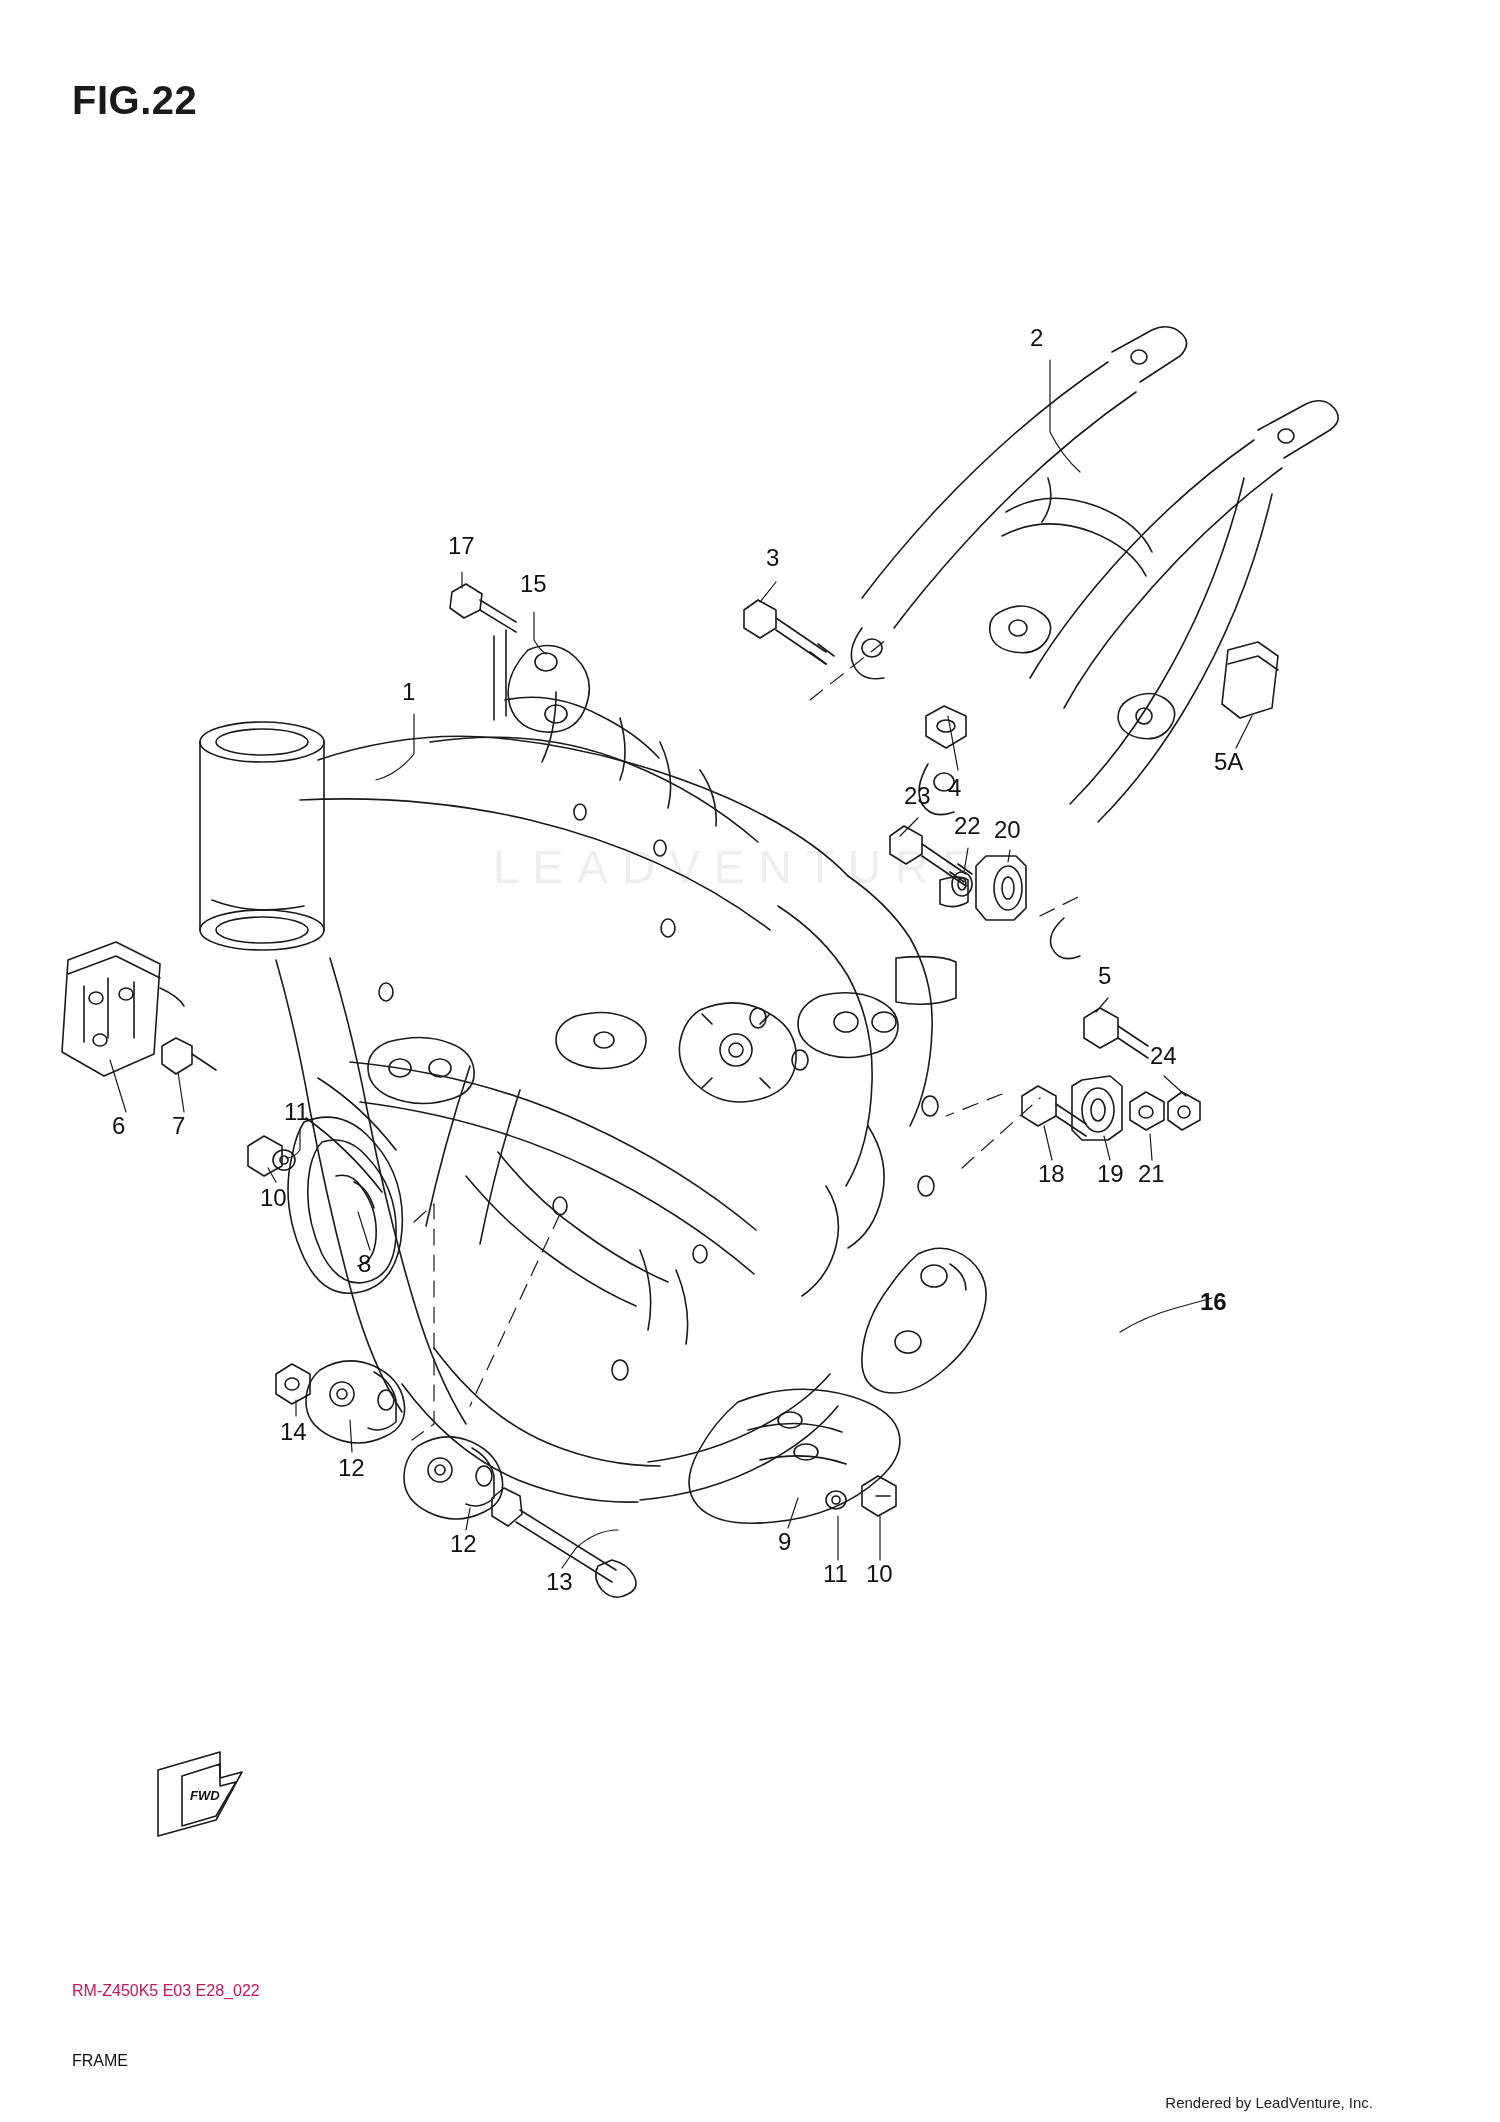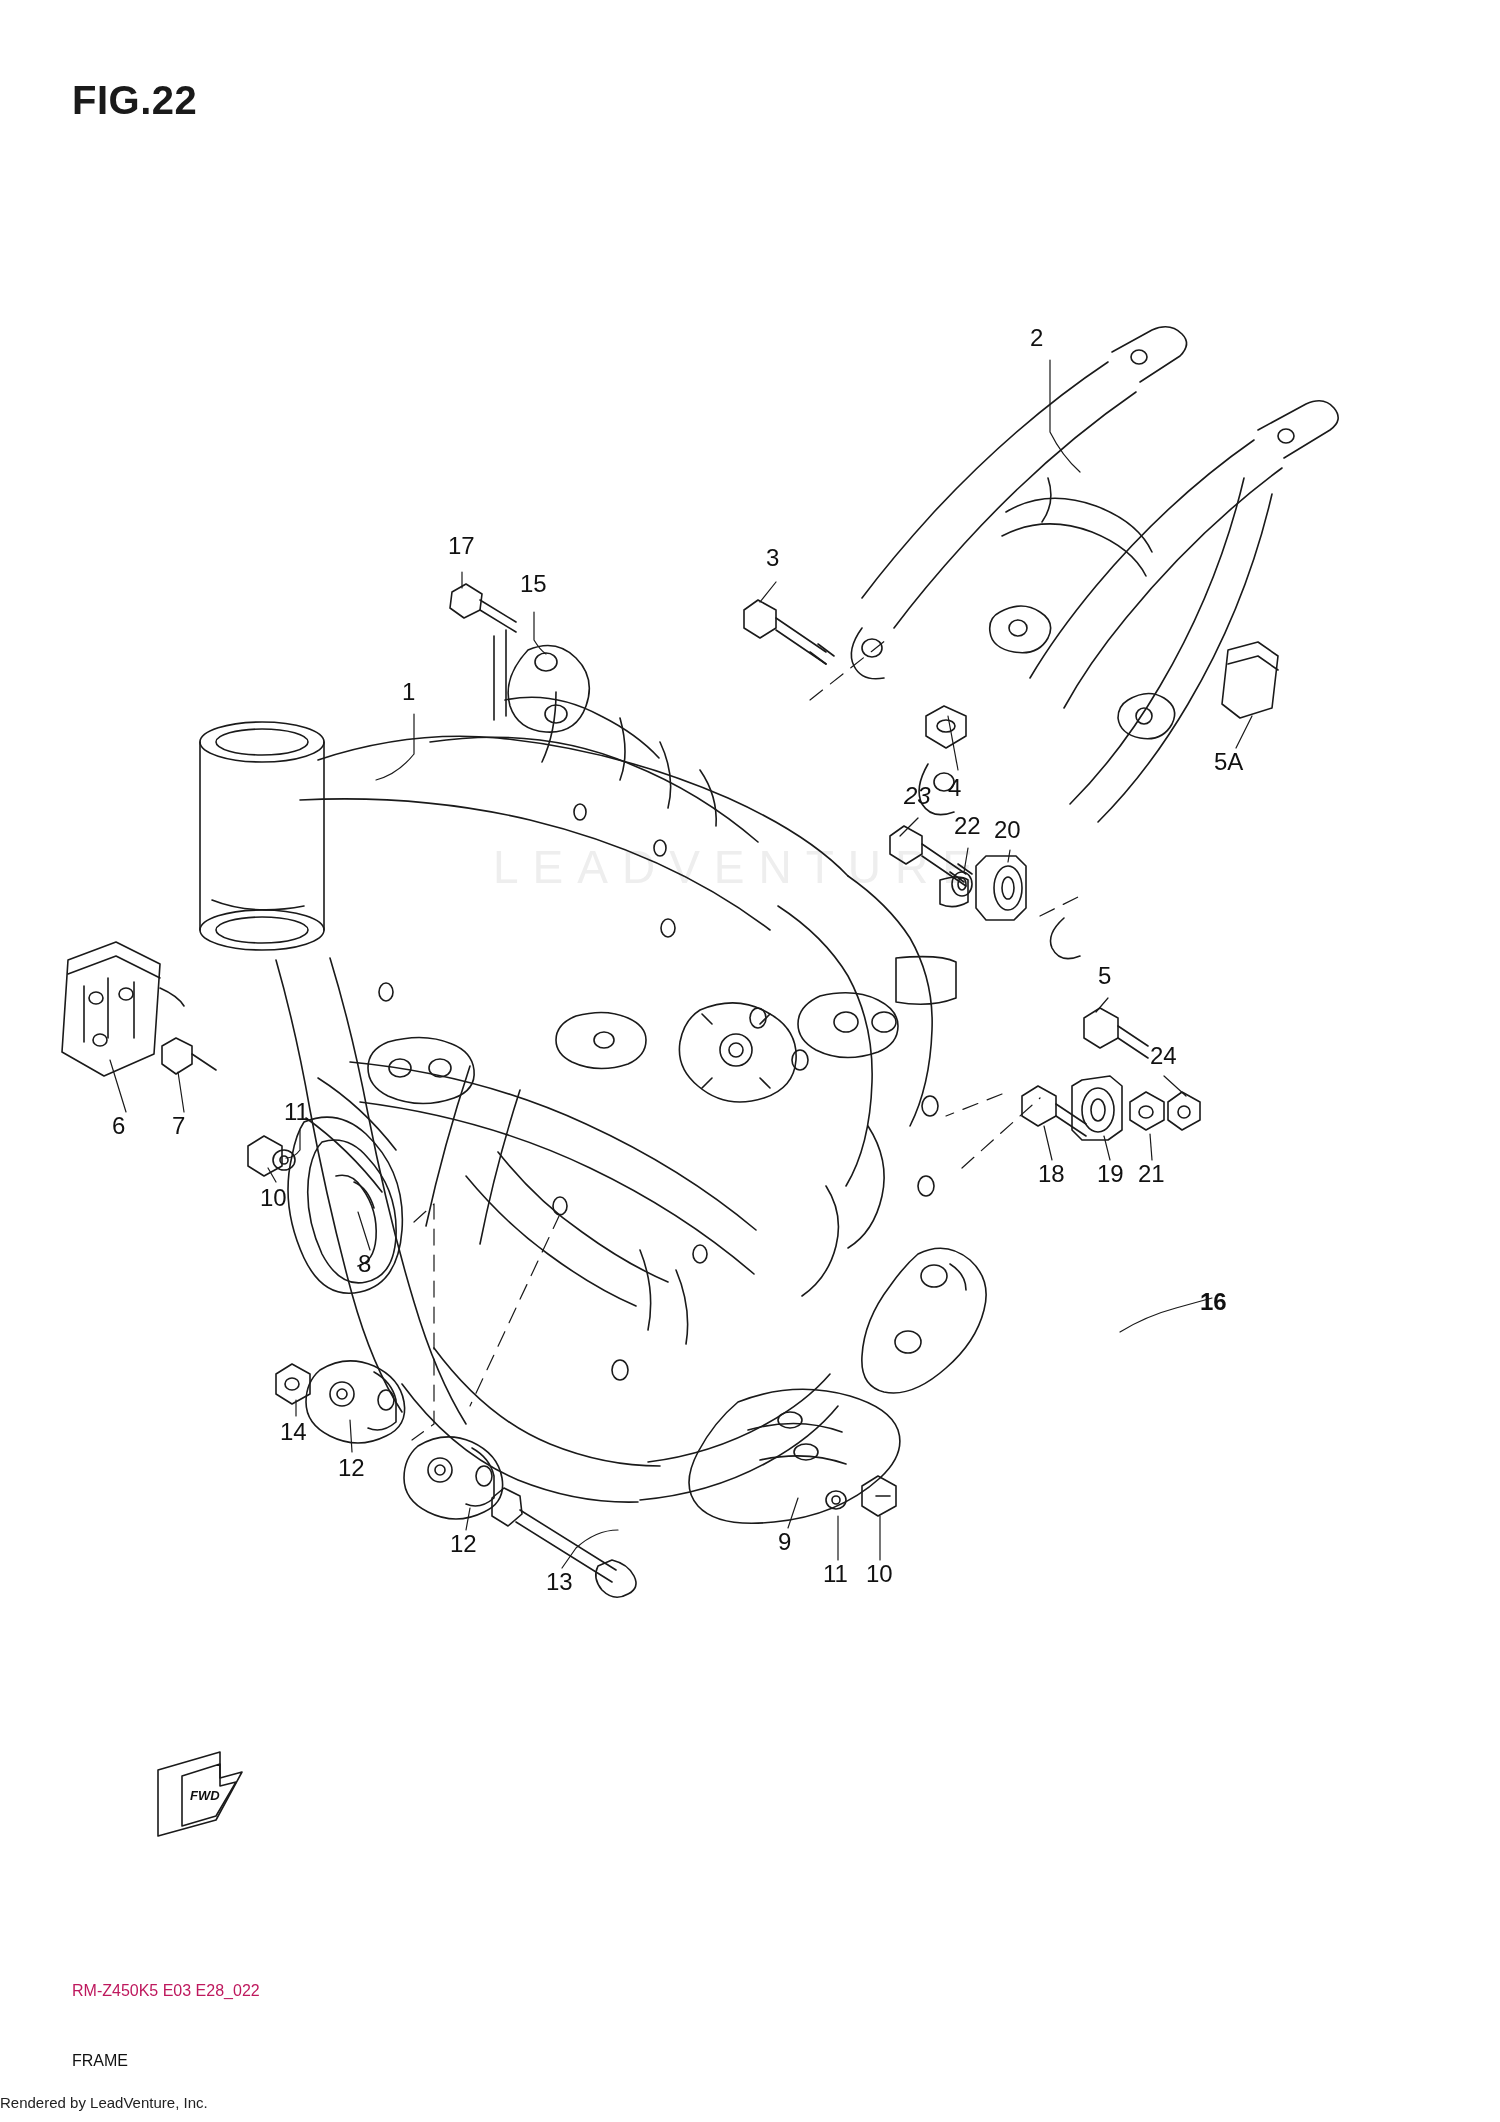--- a/index.html
+++ b/index.html
@@ -80,21 +80,21 @@
     left: 72px;
     top: 2052px;
     font-size: 16px;
     color: #111;
   }
   #footer-credit {
     position: absolute;
     left: 0;
     top: 2094px;
     width: 1373px;
-    text-align: left;
+    text-align: right;
     font-size: 15px;
     color: #222;
   }
 </style>
 </head>
 <body>
 
 <div id="page">
 
   <div id="fig-title">FIG.22</div>
@@ -417,21 +417,21 @@
       </g>
     </svg>
   </div>
 
   <div class="callout" style="left:1030px; top:326px;">2</div>
   <div class="callout" style="left:448px;  top:534px;">17</div>
   <div class="callout" style="left:520px;  top:572px;">15</div>
   <div class="callout" style="left:766px;  top:546px;">3</div>
   <div class="callout" style="left:402px;  top:680px;">1</div>
   <div class="callout" style="left:1214px; top:750px;">5A</div>
-  <div class="callout" style="left:904px;  top:784px;font-style:italic;">23</div>
+  <div class="callout" style="left:904px;  top:784px;">23</div>
   <div class="callout" style="left:948px;  top:776px;">4</div>
   <div class="callout" style="left:954px;  top:814px;text-align:center;">22</div>
   <div class="callout" style="left:994px;  top:818px;">20</div>
   <div class="callout" style="left:1098px; top:964px;">5</div>
   <div class="callout" style="left:1150px; top:1044px;">24</div>
   <div class="callout" style="left:284px;  top:1100px;">11</div>
   <div class="callout" style="left:112px;  top:1114px;">6</div>
   <div class="callout" style="left:172px;  top:1114px;">7</div>
   <div class="callout" style="left:1038px; top:1162px;">18</div>
   <div class="callout" style="left:1097px; top:1162px;">19</div>

